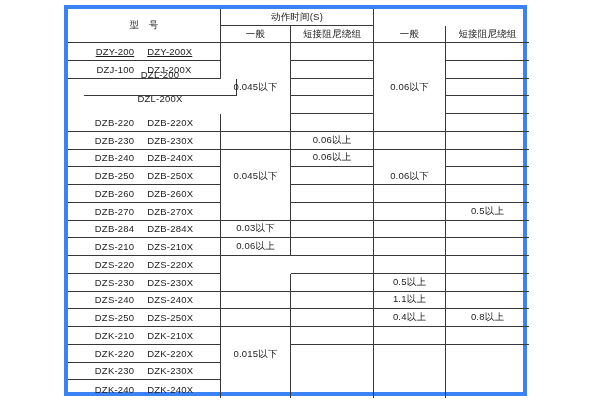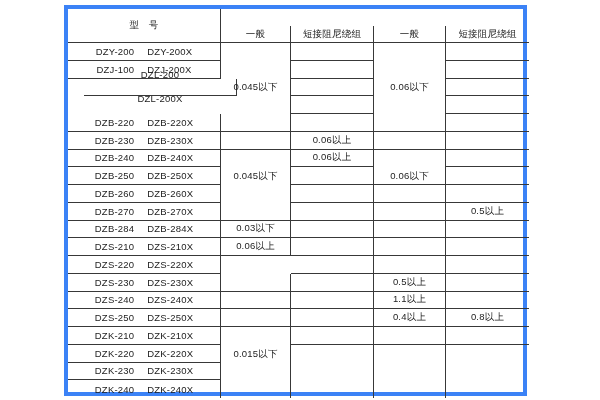--- a/index.html
+++ b/index.html
@@ -46,26 +46,27 @@
   .h-s1    { left:153px; top:17px; width:70px; height:17px; }
   .h-s2    { left:223px; top:17px; width:83px; height:17px; }
   .h-s3    { left:306px; top:17px; width:72px; height:17px; }
   .h-s4    { left:378px; top:17px; width:83px; height:17px; border-right:none; }
 </style>
 </head>
 <body>
 
 <div id="relay-table">
   <div class="cell h-model">型　号</div>
+  <div class="cell h-g1">动作时间(S)</div>
   <div class="cell h-s1">一般</div>
   <div class="cell h-s2">短接阻尼绕组</div>
   <div class="cell h-s3">一般</div>
   <div class="cell h-s4">短接阻尼绕组</div>
 
-<div class="cell model-cell" style="left: 0px; top: 34px; width: 153px; height: 17.75px;"><span>DZY-200</span><span>DZY-200X</span></div>
+<div class="cell model-cell" style="left: 0px; top: 34px; width: 153px; height: 17.75px; text-decoration: underline;"><span>DZY-200</span><span>DZY-200X</span></div>
     <div class="cell model-cell" style="left: 0px; top: 51.75px; width: 153px; height: 17.75px;"><span>DZJ-100</span><span>DZJ-200X</span></div>
     <div class="cell model-cell" style="left: 16px; top: 69.5px; width: 153px; height: 17.75px; flex-direction: column;"><span>DZL-200</span><span>DZL-200X</span></div>
     <div class="cell model-cell" style="left: 0px; top: 105px; width: 153px; height: 17.75px;"><span>DZB-220</span><span>DZB-220X</span></div>
     <div class="cell model-cell" style="left: 0px; top: 122.75px; width: 153px; height: 17.75px;"><span>DZB-230</span><span>DZB-230X</span></div>
     <div class="cell model-cell" style="left: 0px; top: 140.5px; width: 153px; height: 17.75px;"><span>DZB-240</span><span>DZB-240X</span></div>
     <div class="cell model-cell" style="left: 0px; top: 158.25px; width: 153px; height: 17.75px;"><span>DZB-250</span><span>DZB-250X</span></div>
     <div class="cell model-cell" style="left: 0px; top: 176px; width: 153px; height: 17.75px;"><span>DZB-260</span><span>DZB-260X</span></div>
     <div class="cell model-cell" style="left: 0px; top: 193.75px; width: 153px; height: 17.75px;"><span>DZB-270</span><span>DZB-270X</span></div>
     <div class="cell model-cell" style="left: 0px; top: 211.5px; width: 153px; height: 17.75px;"><span>DZB-284</span><span>DZB-284X</span></div>
     <div class="cell model-cell" style="left: 0px; top: 229.25px; width: 153px; height: 17.75px;"><span>DZS-210</span><span>DZS-210X</span></div>

